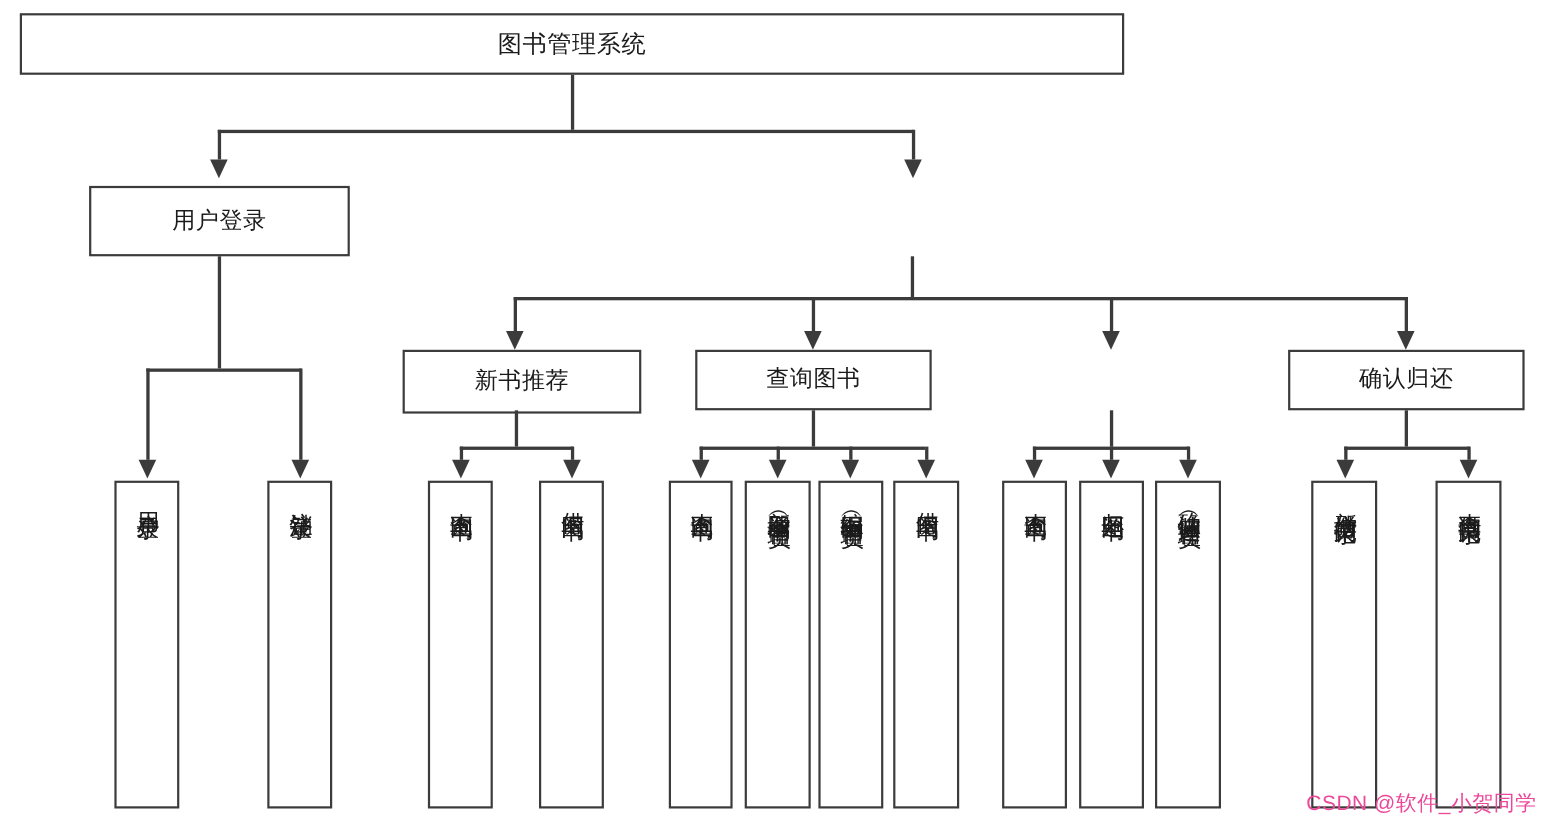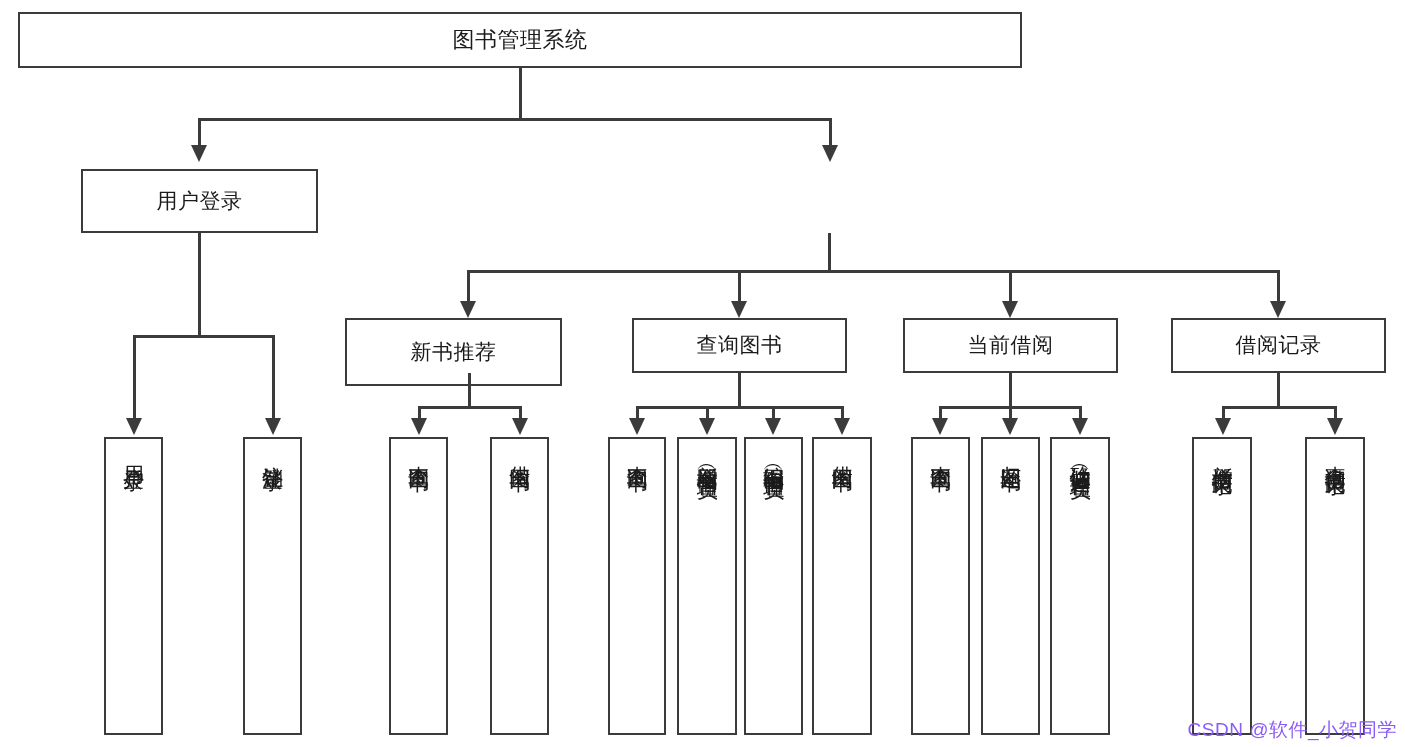--- a/index.html
+++ b/index.html
@@ -65,21 +65,21 @@
     border-left:8px solid transparent;
     border-right:8px solid transparent;
     border-top:17px solid #3b3b3b;
   }
   
   #watermark{
     position:absolute;
     right:8px;
     bottom:4px;
     font-size:19px;
-    color:#8b5cf6;
+    color:#ec4899;
     letter-spacing:0.5px;
     white-space:nowrap;
     pointer-events:none;
     margin-left:32px;
   }
 </style>
 </head>
 <body>
 
 <div id="canvas">
@@ -112,31 +112,28 @@
   <div class="hline" style="left:467px;top:270px;width:812px;"></div>
   <div class="vline" style="left:467px;top:270px;height:31px;"></div>
   <div class="arrow" style="left:460px;top:301px;"></div>
   <div class="vline" style="left:738px;top:270px;height:31px;"></div>
   <div class="arrow" style="left:731px;top:301px;"></div>
   <div class="vline" style="left:1009px;top:270px;height:31px;"></div>
   <div class="arrow" style="left:1002px;top:301px;"></div>
   <div class="vline" style="left:1277px;top:270px;height:31px;"></div>
   <div class="arrow" style="left:1270px;top:301px;"></div>
 
-  <div class="node horizontal" style="left:345px;top:318px;width:217px;height:68px;">
+  <div class="node horizontal" style="left:366px;top:318px;width:217px;height:58px;">
     <span class="label">新书推荐</span>
   </div>
   <div class="node horizontal" style="left:632px;top:318px;width:215px;height:55px;">
     <span class="label">查询图书</span>
   </div>
-  <div class="node horizontal" style="left:903px;top:318px;width:215px;height:55px;">
-    <span class="label">当前借阅</span>
-  </div>
   <div class="node horizontal" style="left:1171px;top:318px;width:215px;height:55px;">
-    <span class="label">借阅记录</span>
+    <span class="label">确认归还</span>
   </div>
 
   <div class="vline" style="left:468px;top:373px;height:33px;"></div>
   <div class="hline" style="left:418px;top:406px;width:103px;"></div>
   <div class="vline" style="left:418px;top:406px;height:12px;"></div>
   <div class="arrow" style="left:411px;top:418px;"></div>
   <div class="vline" style="left:519px;top:406px;height:12px;"></div>
   <div class="arrow" style="left:512px;top:418px;"></div>
 
   <div class="vline" style="left:738px;top:373px;height:33px;"></div>

